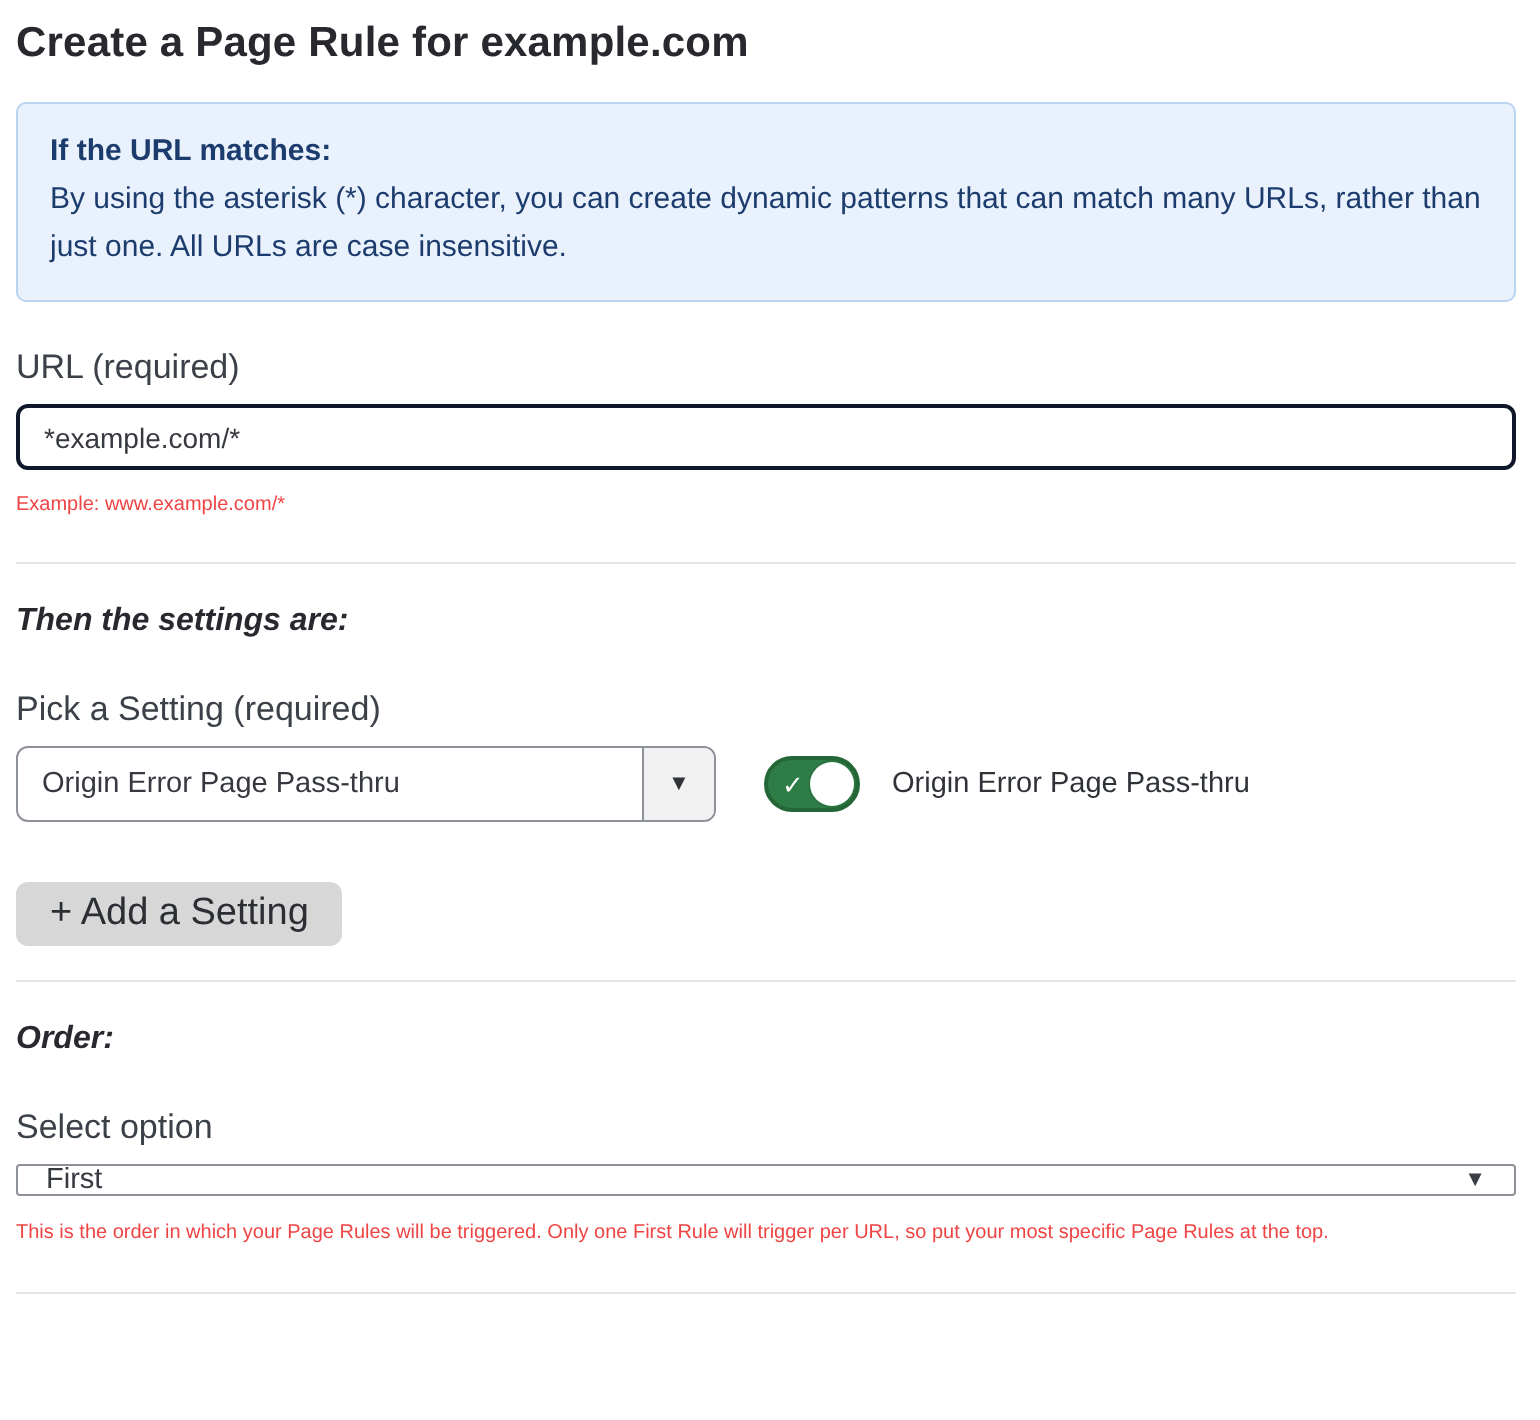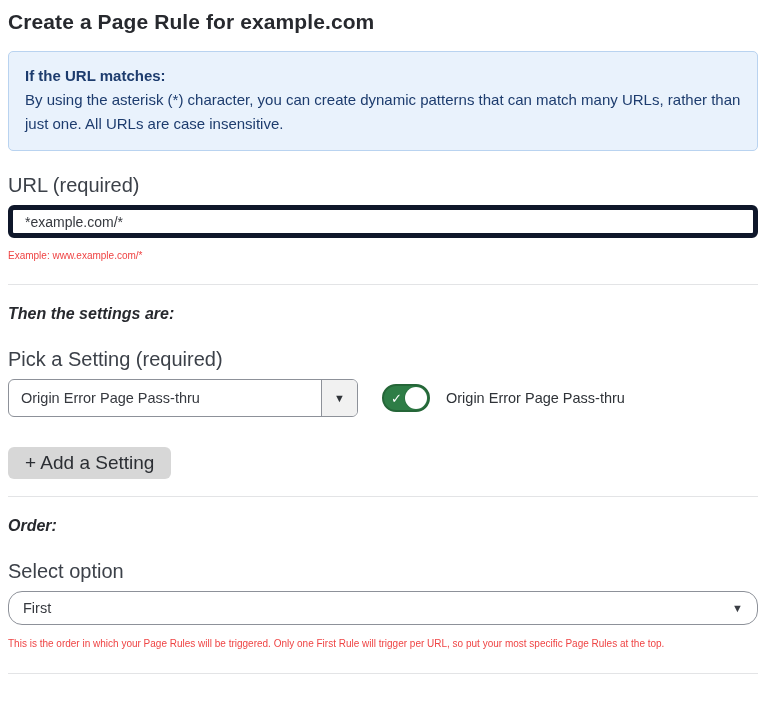--- a/index.html
+++ b/index.html
@@ -34,25 +34,25 @@
     font-size:15px;line-height:24px;
     margin-bottom:23px;
   }
   .info-box .info-heading{font-weight:bold;}
   .info-box a{
     color:var(--link-blue);
     text-decoration:underline;
     cursor:pointer;
   }
   .field-label{
-    font-size:20px;color:#3c4149;margin-bottom:8px;
+    font-size:17px;color:#3c4149;margin-bottom:8px;
   }
   .text-input{
     display:block;width:100%;height:33px;
-    border:5px solid #0f172a;border-radius:6px;
+    border:2px solid #0f172a;border-radius:6px;
     padding:0 12px;font-size:14px;color:#36393f;
     font-family:"Liberation Sans","DejaVu Sans",sans-serif;
     background:#fff;outline:none;
   }
   .helper-text{
     font-size:10px;color:#ef4444;margin-top:7px;line-height:22px;
   }
   hr.divider{
     border:none;border-top:1px solid #e3e4e6;
     margin:17px 0 0 0;
@@ -110,22 +110,22 @@
   .btn{
     display:inline-flex;align-items:center;justify-content:center;
     height:32px;padding:0 17px;
     border:none;border-radius:6px;
     font-size:19px;cursor:pointer;
     font-family:"Liberation Sans","DejaVu Sans",sans-serif;
   }
   .btn-gray{background:#d7d7d7;color:#2b2e33;}
   .add-setting{margin-top:30px;}
   .full-select{
-    width:100%;height:34px;
-    border:1px solid #8d9199;border-radius:14px;
+    width:100%;height:16px;
+    border:1px solid #8d9199;border-radius:2px;
     display:flex;align-items:center;
     padding:0 14px;font-size:14.5px;color:#36393f;
     cursor:pointer;background:#fff;
   }
   .full-select .select-value{flex:1;}
   .full-select .caret{font-size:11px;color:#3a3e44;}
   .order-helper{margin-top:6px;line-height:25px;}
   .mt8{margin-top:8px;}
 </style>
 </head>

